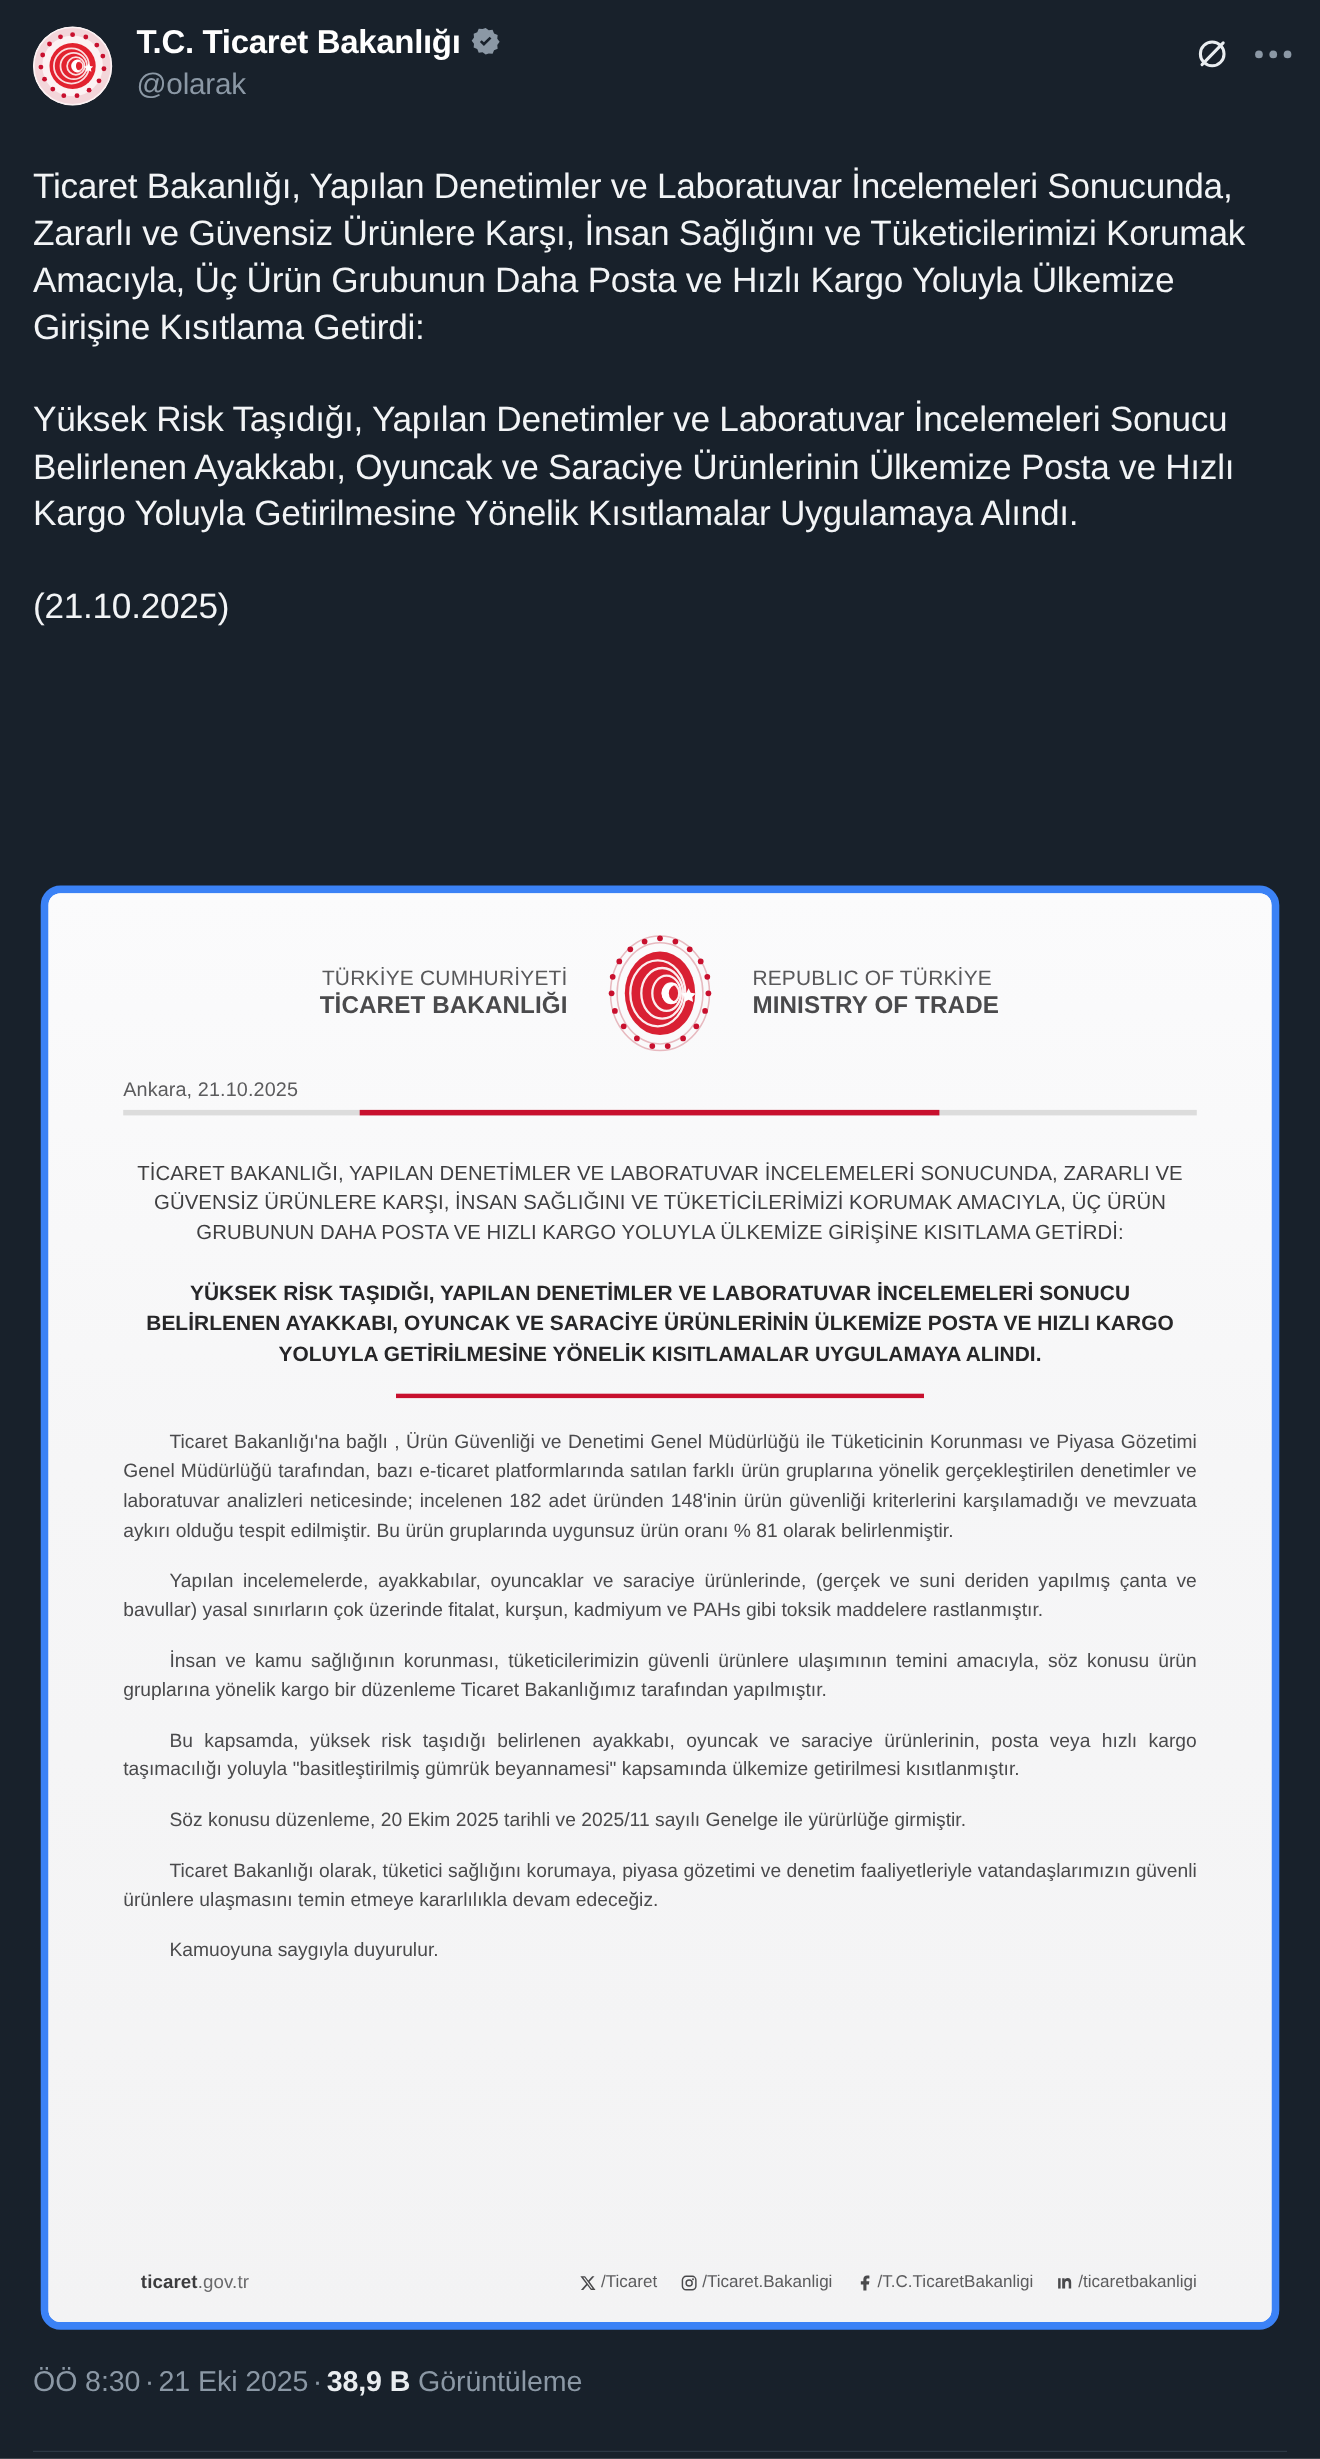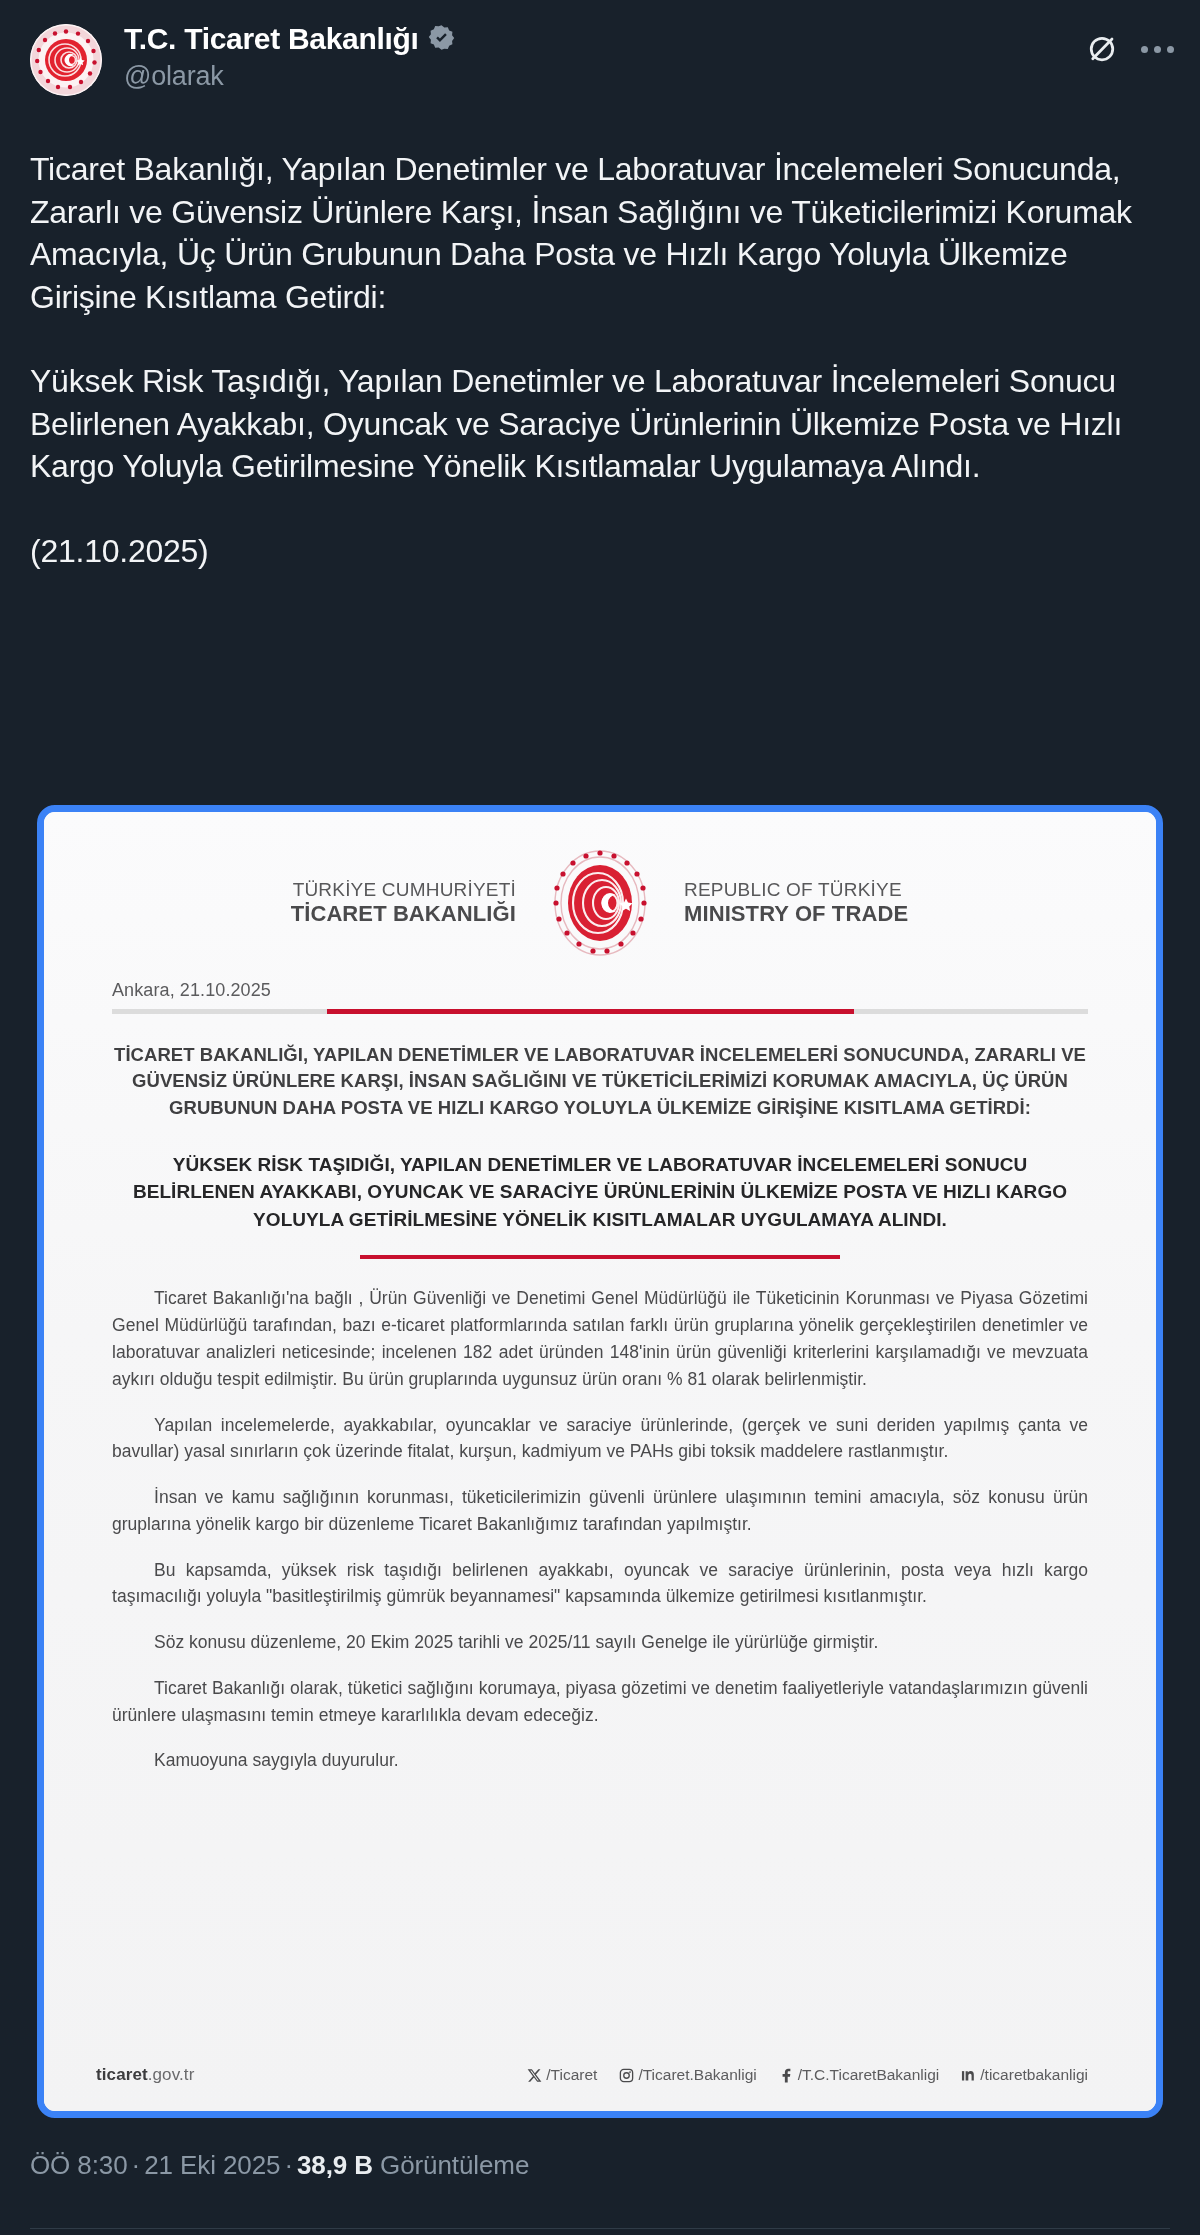--- a/index.html
+++ b/index.html
@@ -181,27 +181,26 @@
     content: "";
     position: absolute;
     left: 22%;
     top: 0;
     width: 54%;
     height: 100%;
     background: #c8102e;
   }
 
   .doc-heading {
-    margin-top: 28px;
+    margin-top: 40px;
     text-align: center;
     font-size: 18.5px;
     line-height: 1.42;
     color: #3f3f41;
     letter-spacing: 0.05px;
-    font-weight: bold;
   }
 
   .doc-heading-bold {
     margin-top: 30px;
     text-align: center;
     font-size: 19px;
     font-weight: bold;
     line-height: 1.45;
     color: #262628;
     letter-spacing: 0.05px;
@@ -221,21 +220,21 @@
     line-height: 1.53;
     color: #4a4a4c;
     text-indent: 42px;
     margin-bottom: 19px;
     letter-spacing: 0.02px;
   }
 
   
   .doc-footer {
     position: absolute;
-    left: 52px;
+    left: 84px;
     right: 68px;
     bottom: 26px;
     display: flex;
     font-size: 17px;
     color: #6a6a6c;
   }
   .doc-footer .site { letter-spacing: 0.1px; }
   .doc-footer .site b { color: #3c3c3e; font-weight: bold; }
   .socials {
     margin-left: auto;

